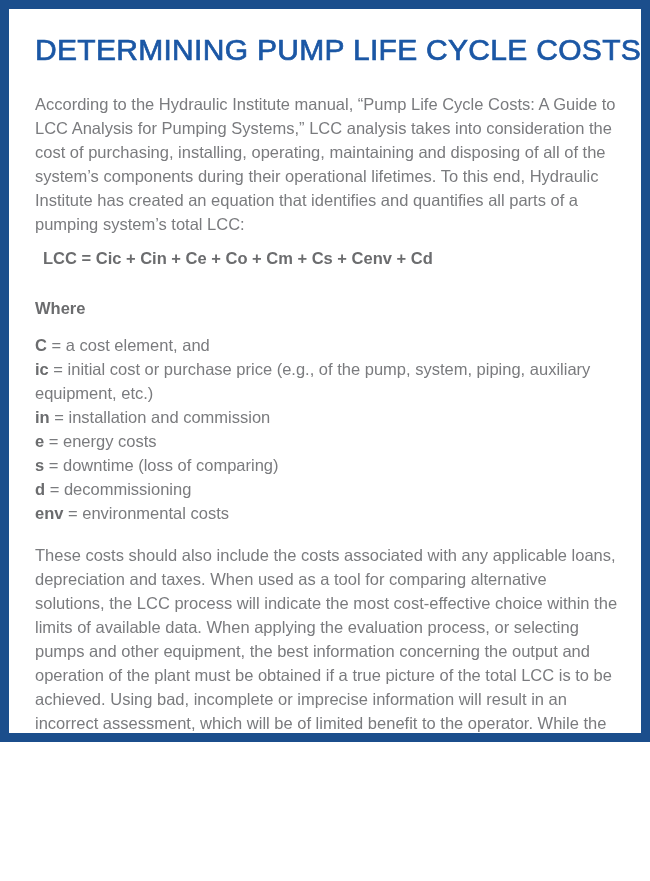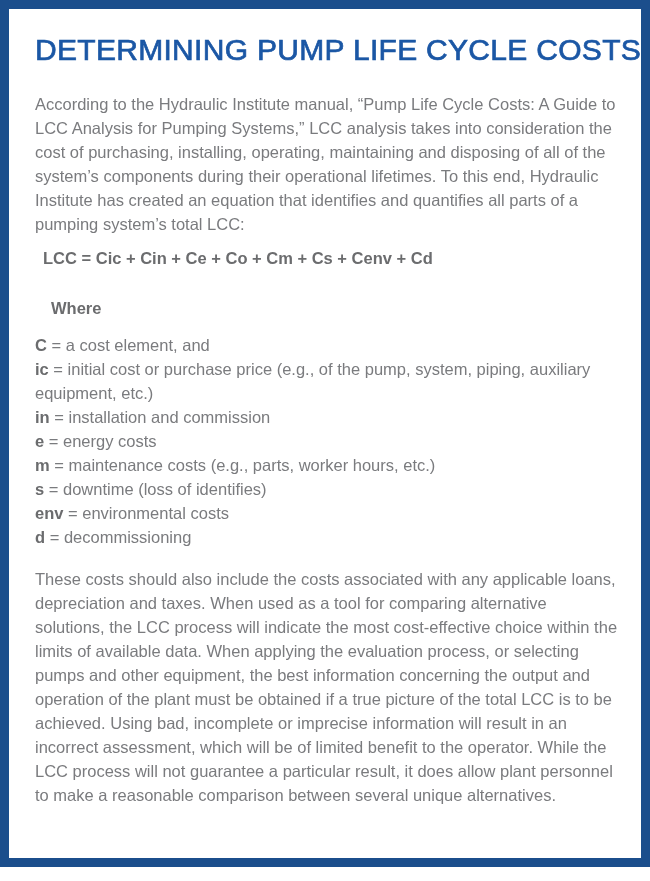--- a/index.html
+++ b/index.html
@@ -4,21 +4,21 @@
 <style>
   html, body {
     margin: 0;
     padding: 0;
     background: #ffffff;
     font-family: "Liberation Sans", "DejaVu Sans", sans-serif;
   }
   .page {
     box-sizing: border-box;
     width: 650px;
-    height: 867px;
+    height: 742px;
     border: 9px solid var(--border-color, #1b4e8c);
     background: #ffffff;
     padding: 24px 26px 0 26px;
     overflow: hidden;
   }
   .page-title {
     margin: 0 0 25px 0;
     font-size: 30px;
     line-height: 34px;
     font-weight: 400;
@@ -36,21 +36,21 @@
   }
   .intro-paragraph {
     margin: 0 0 10px 0;
   }
   .equation-line {
     margin: 0 0 26px 8px;
     font-weight: 700;
     color: var(--bold-color, #6b6c6e);
   }
   .where-label {
-    margin: 0 0 13px 16px;
+    margin: 0 0 13px 0;
     font-weight: 700;
     color: var(--bold-color, #6b6c6e);
   }
   .definitions-list {
     margin: 0 0 18px 0;
   }
   .definition-row {
     margin: 0;
   }
   .definition-term {
@@ -87,33 +87,30 @@
 
   <p class="definition-row">
     <strong class="definition-term">in</strong><span class="definition-text"> = installation and commission</span>
   </p>
 
   <p class="definition-row">
     <strong class="definition-term">e</strong><span class="definition-text"> = energy costs</span>
   </p>
 
 
+
   <p class="definition-row">
-    <strong class="definition-term">m</strong><span class="definition-text"> = maintenance costs (e.g., parts, worker hours, etc.)</span>
+    <strong class="definition-term">s</strong><span class="definition-text"> = downtime (loss of comparing)</span>
   </p>
 
   <p class="definition-row">
-    <strong class="definition-term">s</strong><span class="definition-text"> = downtime (loss of identifies)</span>
+    <strong class="definition-term">d</strong><span class="definition-text"> = decommissioning</span>
   </p>
 
   <p class="definition-row">
     <strong class="definition-term">env</strong><span class="definition-text"> = environmental costs</span>
-  </p>
-
-  <p class="definition-row">
-    <strong class="definition-term">d</strong><span class="definition-text"> = decommissioning</span>
   </p>
 </div>
 
     <p class="closing-paragraph">These costs should also include the costs associated with any applicable loans, depreciation and taxes. When used as a tool for comparing alternative solutions, the LCC process will indicate the most cost-effective choice within the limits of available data. When applying the evaluation process, or selecting pumps and other equipment, the best information concerning the output and operation of the plant must be obtained if a true picture of the total LCC is to be achieved. Using bad, incomplete or imprecise information will result in an incorrect assessment, which will be of limited benefit to the operator. While the LCC process will not guarantee a particular result, it does allow plant personnel to make a reasonable comparison between several unique alternatives.</p>
 
   </div>
 </div>
 
 </body></html>

